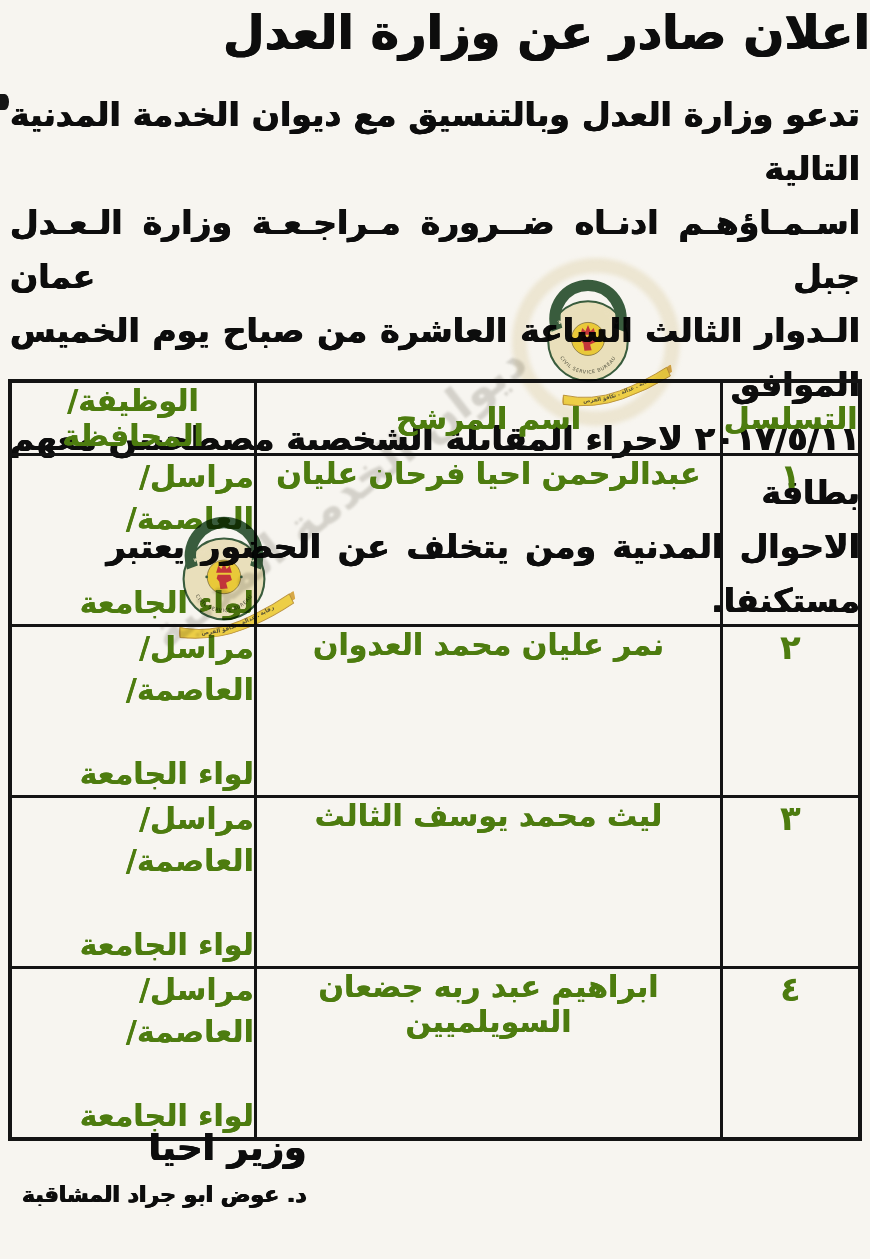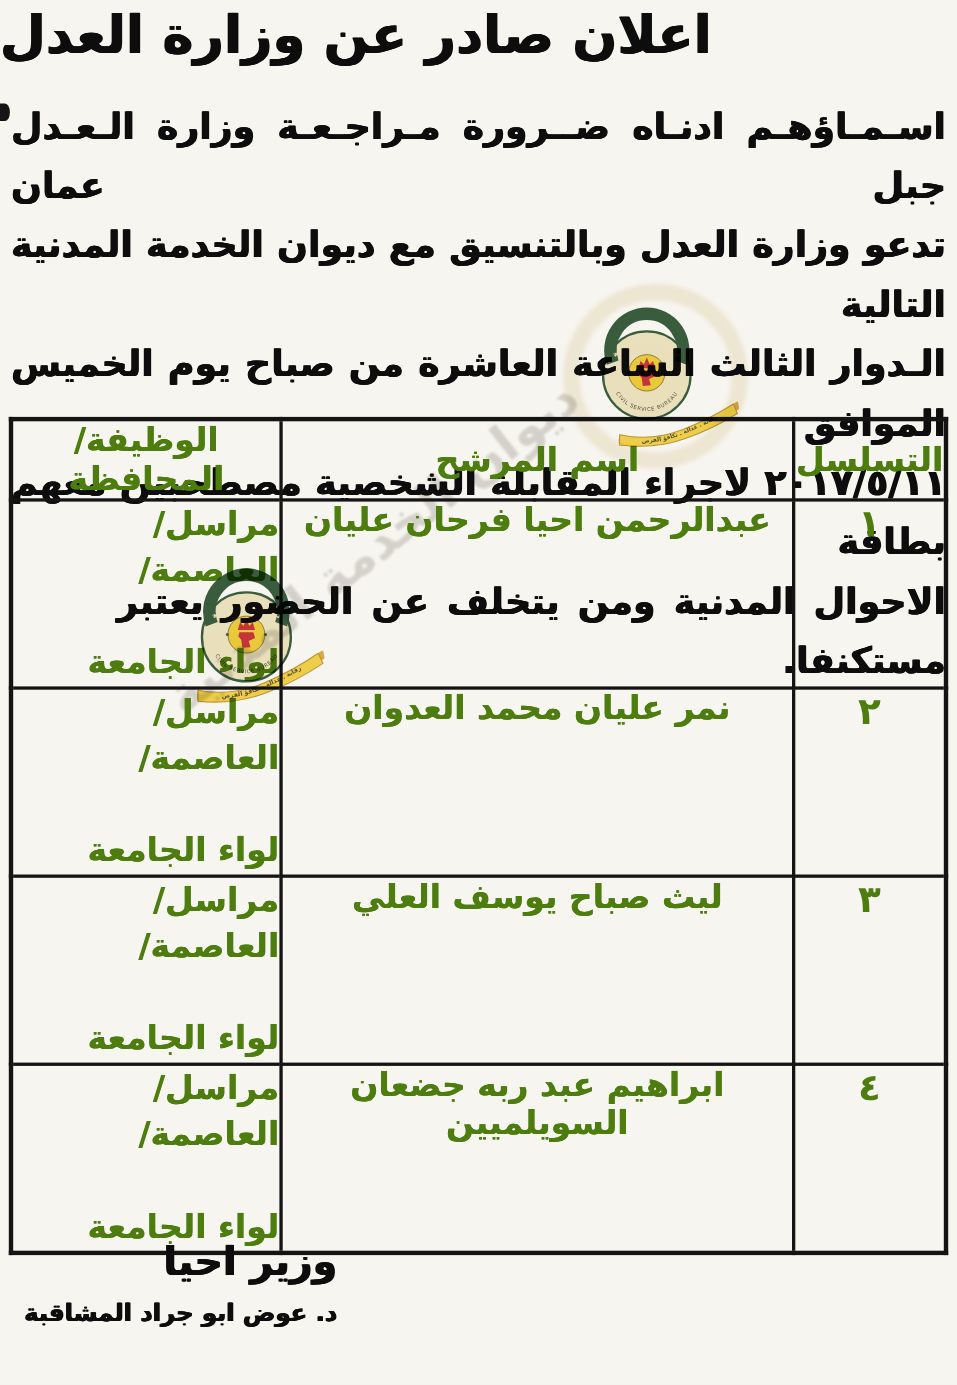--- a/index.html
+++ b/index.html
@@ -3,21 +3,21 @@
 <meta charset="utf-8">
 <style>
   html,body{margin:0;padding:0;}
   body{width:870px;height:1259px;background:#e9e7e2;font-family:"DejaVu Sans",sans-serif;}
   .page{position:relative;width:870px;height:1259px;background:#f7f5f0;overflow:hidden;color:#0d0d0d;}
   .page *{box-sizing:border-box;}
 
   
   .title{
     position:absolute;top:4px;left:0;right:0;height:80px;
-    text-align:left;font-size:48px;font-weight:bold;direction:rtl;
+    text-align:right;font-size:48px;font-weight:bold;direction:rtl;
     text-shadow:0.6px 0 currentColor,-0.6px 0 currentColor;
     z-index:3;
   }
 
   
   .para{
     position:absolute;top:88px;right:10px;left:10px;direction:rtl;
     font-size:33px;font-weight:bold;line-height:54px;
     text-shadow:0.5px 0 currentColor,-0.5px 0 currentColor;
     z-index:3;
@@ -81,22 +81,22 @@
 
 <div class="page">
 
   <div class="wm-callig">ديوان الخدمة المدنية</div>
   <div class="wm-ring"></div>
   <div class="smudge"></div>
 
   <div class="title">اعلان صادر عن وزارة العدل</div>
 
   <div class="para">
+    <span class="pline j">تدعو وزارة العدل وبالتنسيق مع ديوان الخدمة المدنية التالية</span>
     <span class="pline j">اسـمـاؤهـم ادنـاه ضــرورة مـراجـعـة وزارة الـعـدل جبل عمان</span>
-    <span class="pline j">تدعو وزارة العدل وبالتنسيق مع ديوان الخدمة المدنية التالية</span>
     <span class="pline j">الـدوار الثالث الساعة العاشرة من صباح يوم الخميس الموافق</span>
     <span class="pline j">٢٠١٧/٥/١١ لاجراء المقابلة الشخصية مصطحبين معهم بطاقة</span>
     <span class="pline last">الاحوال المدنية ومن يتخلف عن الحضور يعتبر مستكنفا.</span>
   </div>
 
   <table class="tbl" dir="rtl">
     <colgroup>
         <col class="c-serial">
         <col class="c-name">
         <col class="c-job">
@@ -118,21 +118,21 @@
     <tr class="r2">
       <td class="serial">٢</td>
       <td class="name">نمر عليان محمد العدوان</td>
       <td class="job">
         <div class="job1">مراسل/ العاصمة/</div>
         <div class="job2">لواء الجامعة</div>
       </td>
     </tr>
     <tr class="r3">
       <td class="serial">٣</td>
-      <td class="name">ليث صباح يوسف العلي</td>
+      <td class="name">ليث محمد يوسف الثالث</td>
       <td class="job">
         <div class="job1">مراسل/ العاصمة/</div>
         <div class="job2">لواء الجامعة</div>
       </td>
     </tr>
     <tr class="r4">
       <td class="serial">٤</td>
       <td class="name">ابراهيم عبد ربه جضعان السويلميين</td>
       <td class="job">
         <div class="job1">مراسل/ العاصمة/</div>

